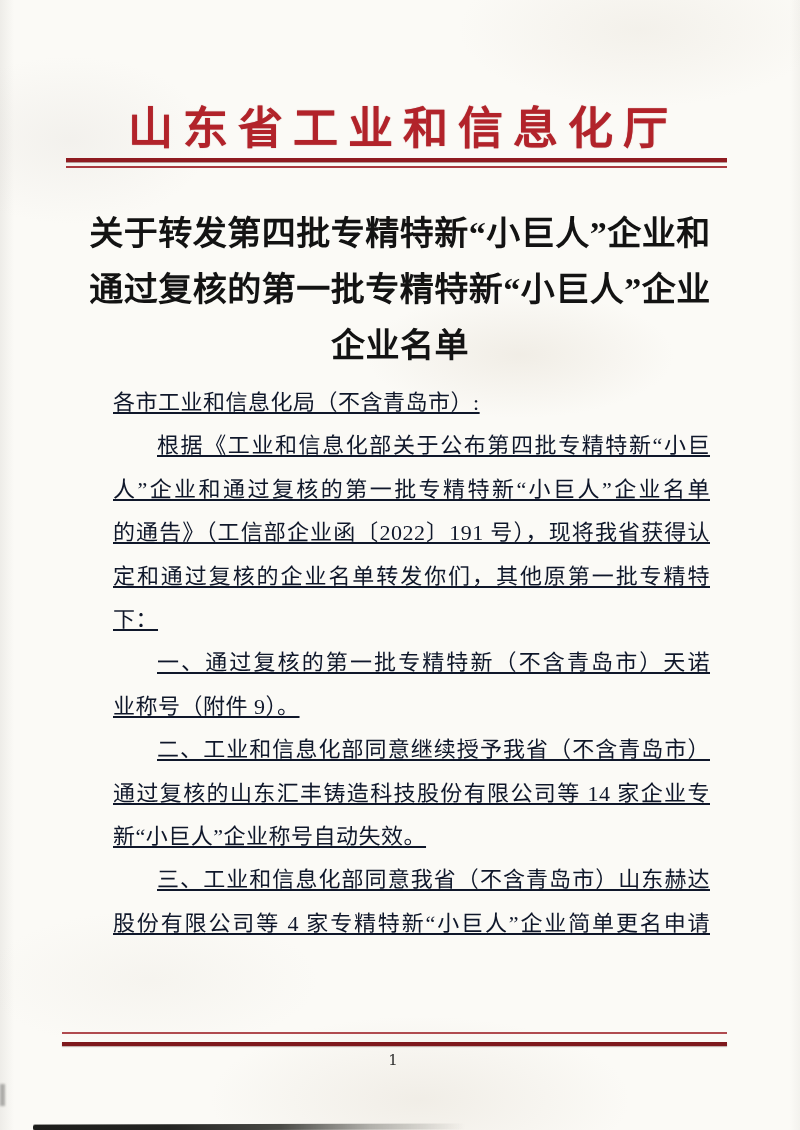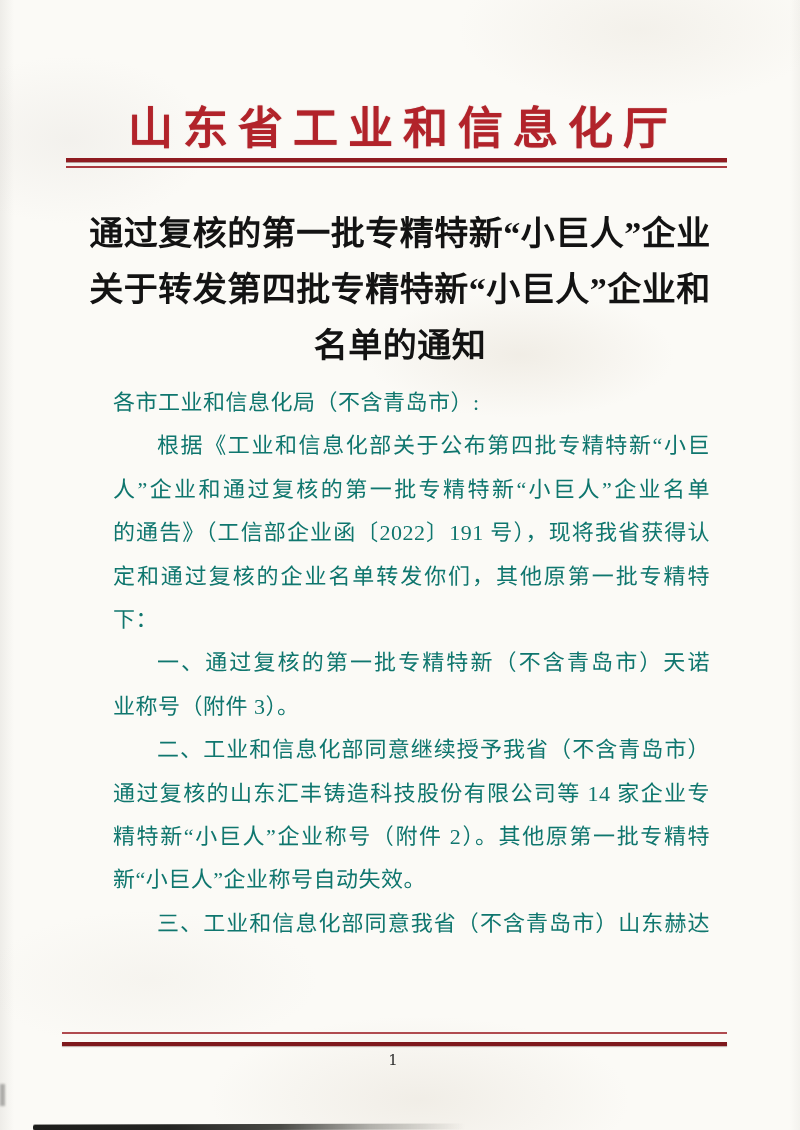--- a/index.html
+++ b/index.html
@@ -64,21 +64,22 @@
     font-weight: 700;
     color: #131313;
     letter-spacing: 0.5px;
   }
   .body-text {
     position: absolute;
     top: 381px;
     left: 113px;
     width: 597px;
     font-size: 22px;
-    color: #0f766e;
+    color: #0f172a;
+    text-decoration: underline;
   }
   .line {
     height: 43.4px;
     line-height: 43.4px;
     white-space: nowrap;
     letter-spacing: 0.5px;
   }
   .line.fill {
     white-space: normal;
     text-align: justify;
@@ -121,39 +122,39 @@
 <body>
 
 <div class="paper-texture"></div>
 
 <div class="letterhead">山东省工业和信息化厅</div>
 
 <div class="rule head-thick"></div>
 <div class="rule head-thin"></div>
 
 <div class="doc-title">
+  <div>关于转发第四批专精特新“小巨人”企业和</div>
   <div>通过复核的第一批专精特新“小巨人”企业</div>
-  <div>关于转发第四批专精特新“小巨人”企业和</div>
-  <div>名单的通知</div>
+  <div>企业名单</div>
 </div>
 
 <div class="body-text" id="body-lines">
     <div class="line">各市工业和信息化局（不含青岛市）:</div>
     <div class="line fill indent">根据《工业和信息化部关于公布第四批专精特新“小巨</div>
     <div class="line fill">人”企业和通过复核的第一批专精特新“小巨人”企业名单</div>
     <div class="line fill">的通告》（工信部企业函〔2022〕191 号），现将我省获得认</div>
     <div class="line fill">定和通过复核的企业名单转发你们，其他原第一批专精特</div>
     <div class="line">下：</div>
     <div class="line fill indent">一、通过复核的第一批专精特新（不含青岛市）天诺</div>
-    <div class="line">业称号（附件 3）。</div>
+    <div class="line">业称号（附件 9）。</div>
     <div class="line fill indent">二、工业和信息化部同意继续授予我省（不含青岛市）</div>
     <div class="line fill">通过复核的山东汇丰铸造科技股份有限公司等 14 家企业专</div>
-    <div class="line fill">精特新“小巨人”企业称号（附件 2）。其他原第一批专精特</div>
     <div class="line">新“小巨人”企业称号自动失效。</div>
     <div class="line fill indent">三、工业和信息化部同意我省（不含青岛市）山东赫达</div>
+    <div class="line fill">股份有限公司等 4 家专精特新“小巨人”企业简单更名申请</div>
   </div>
 
 <div class="rule foot-thin"></div>
 <div class="rule foot-thick"></div>
 
 <div class="page-number">1</div>
 
 <div class="scan-bar"></div>
 <div class="edge-smudge"></div>
 

